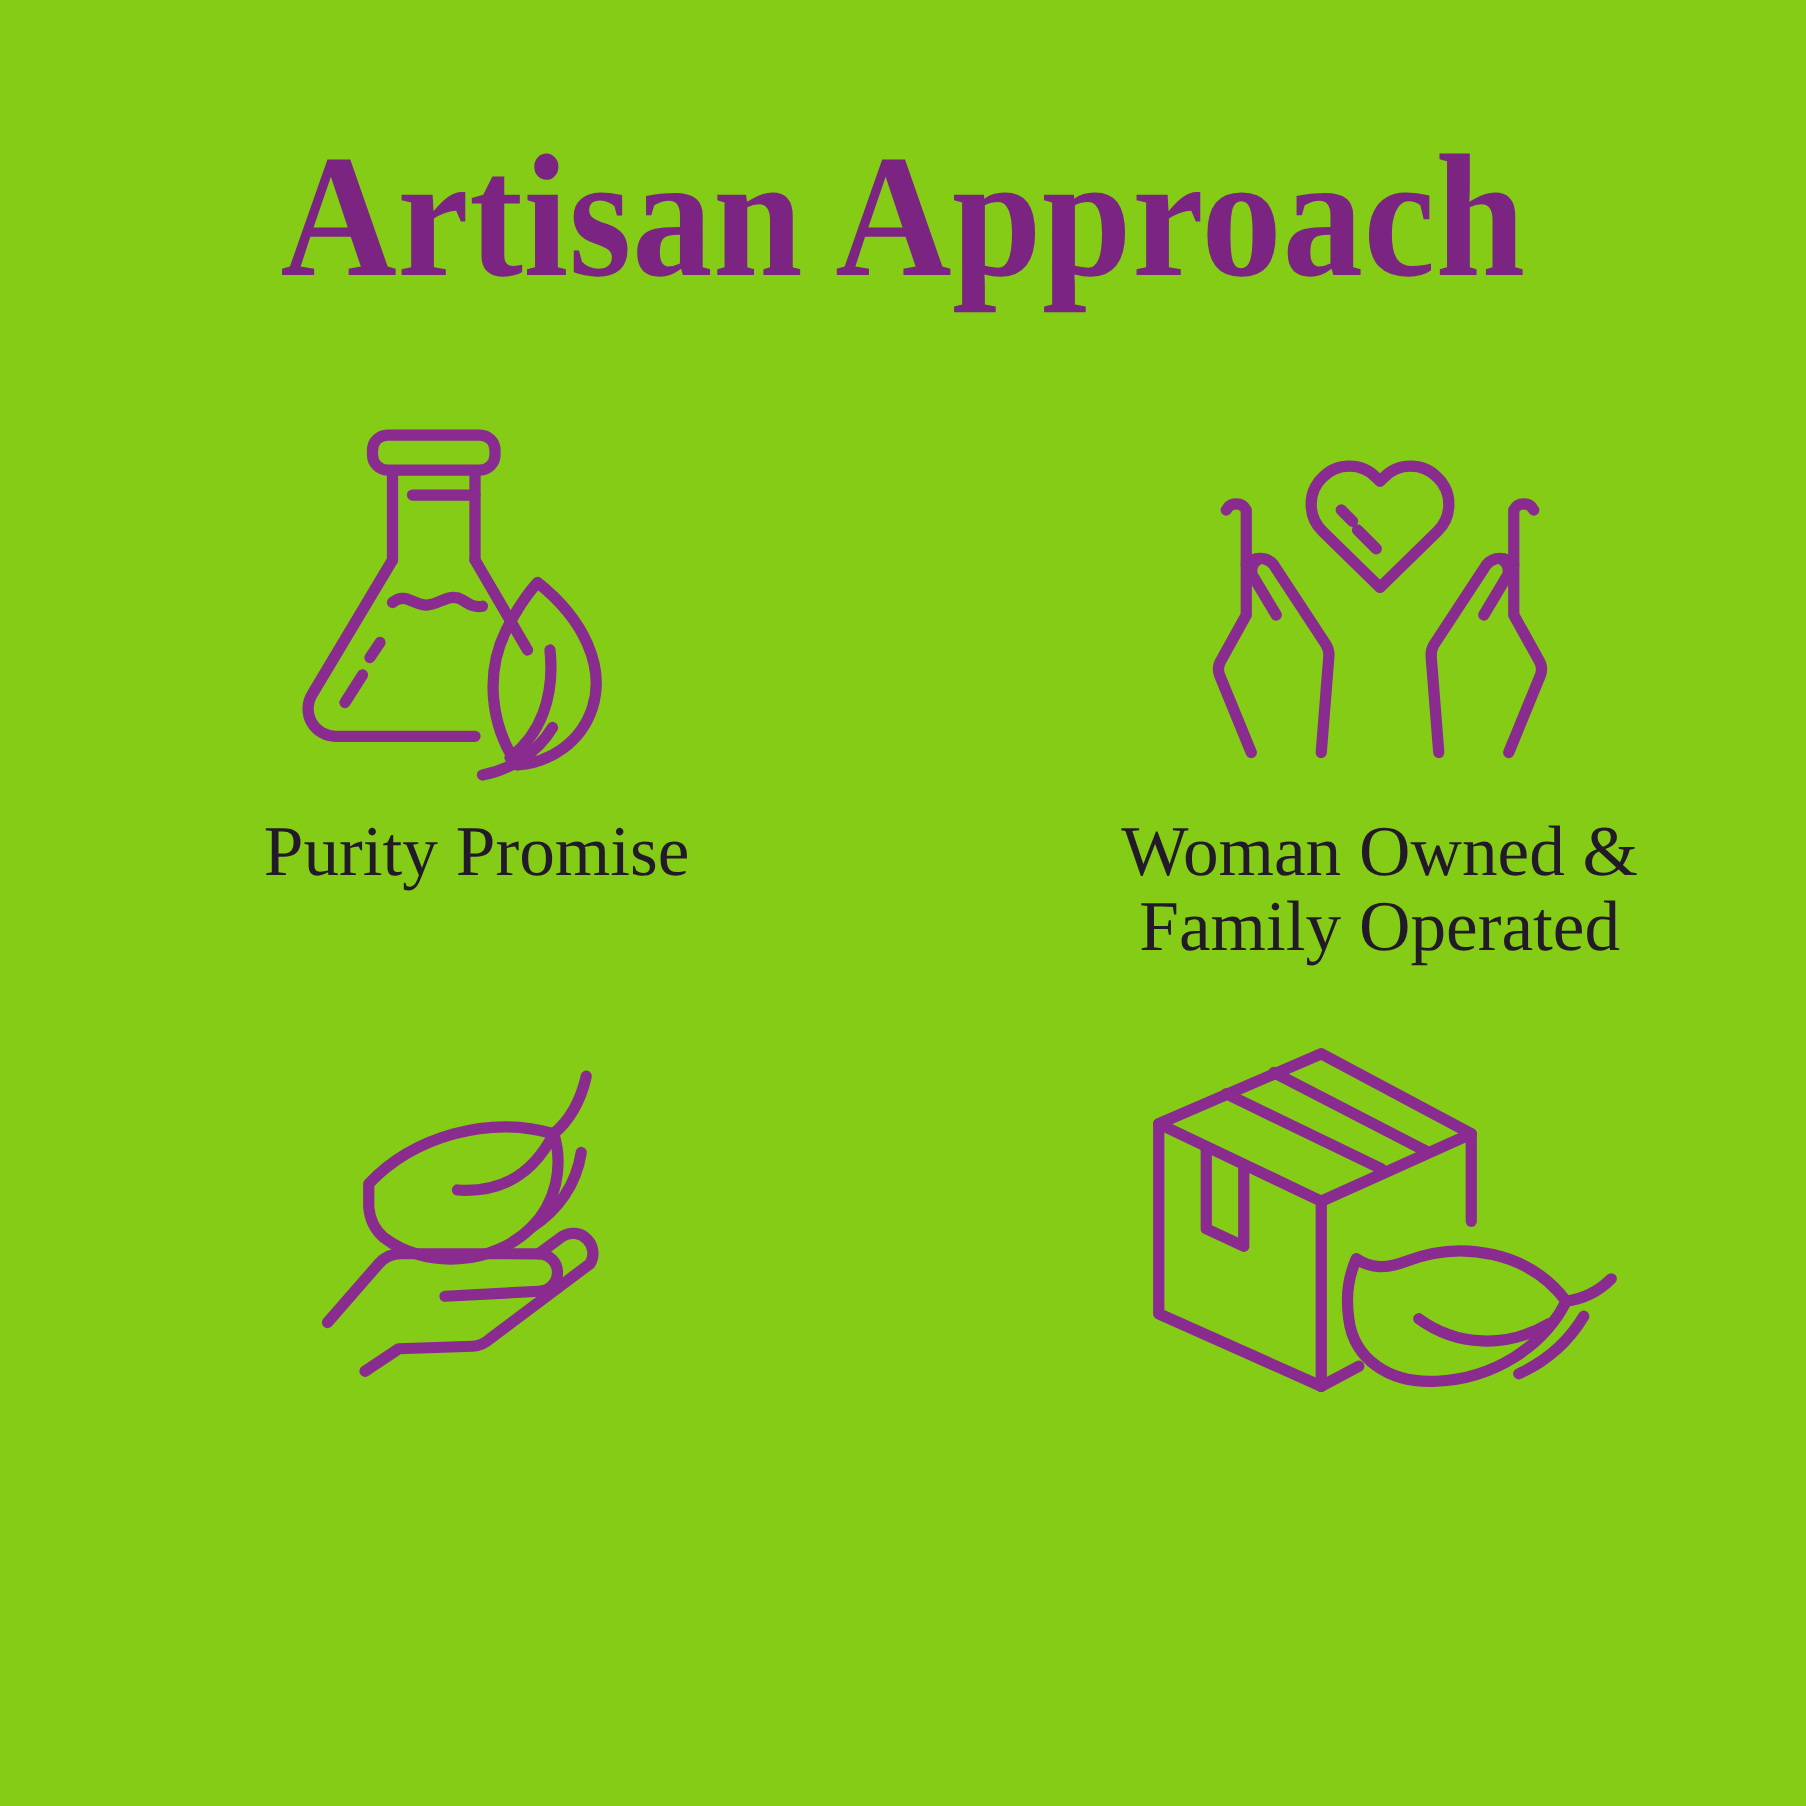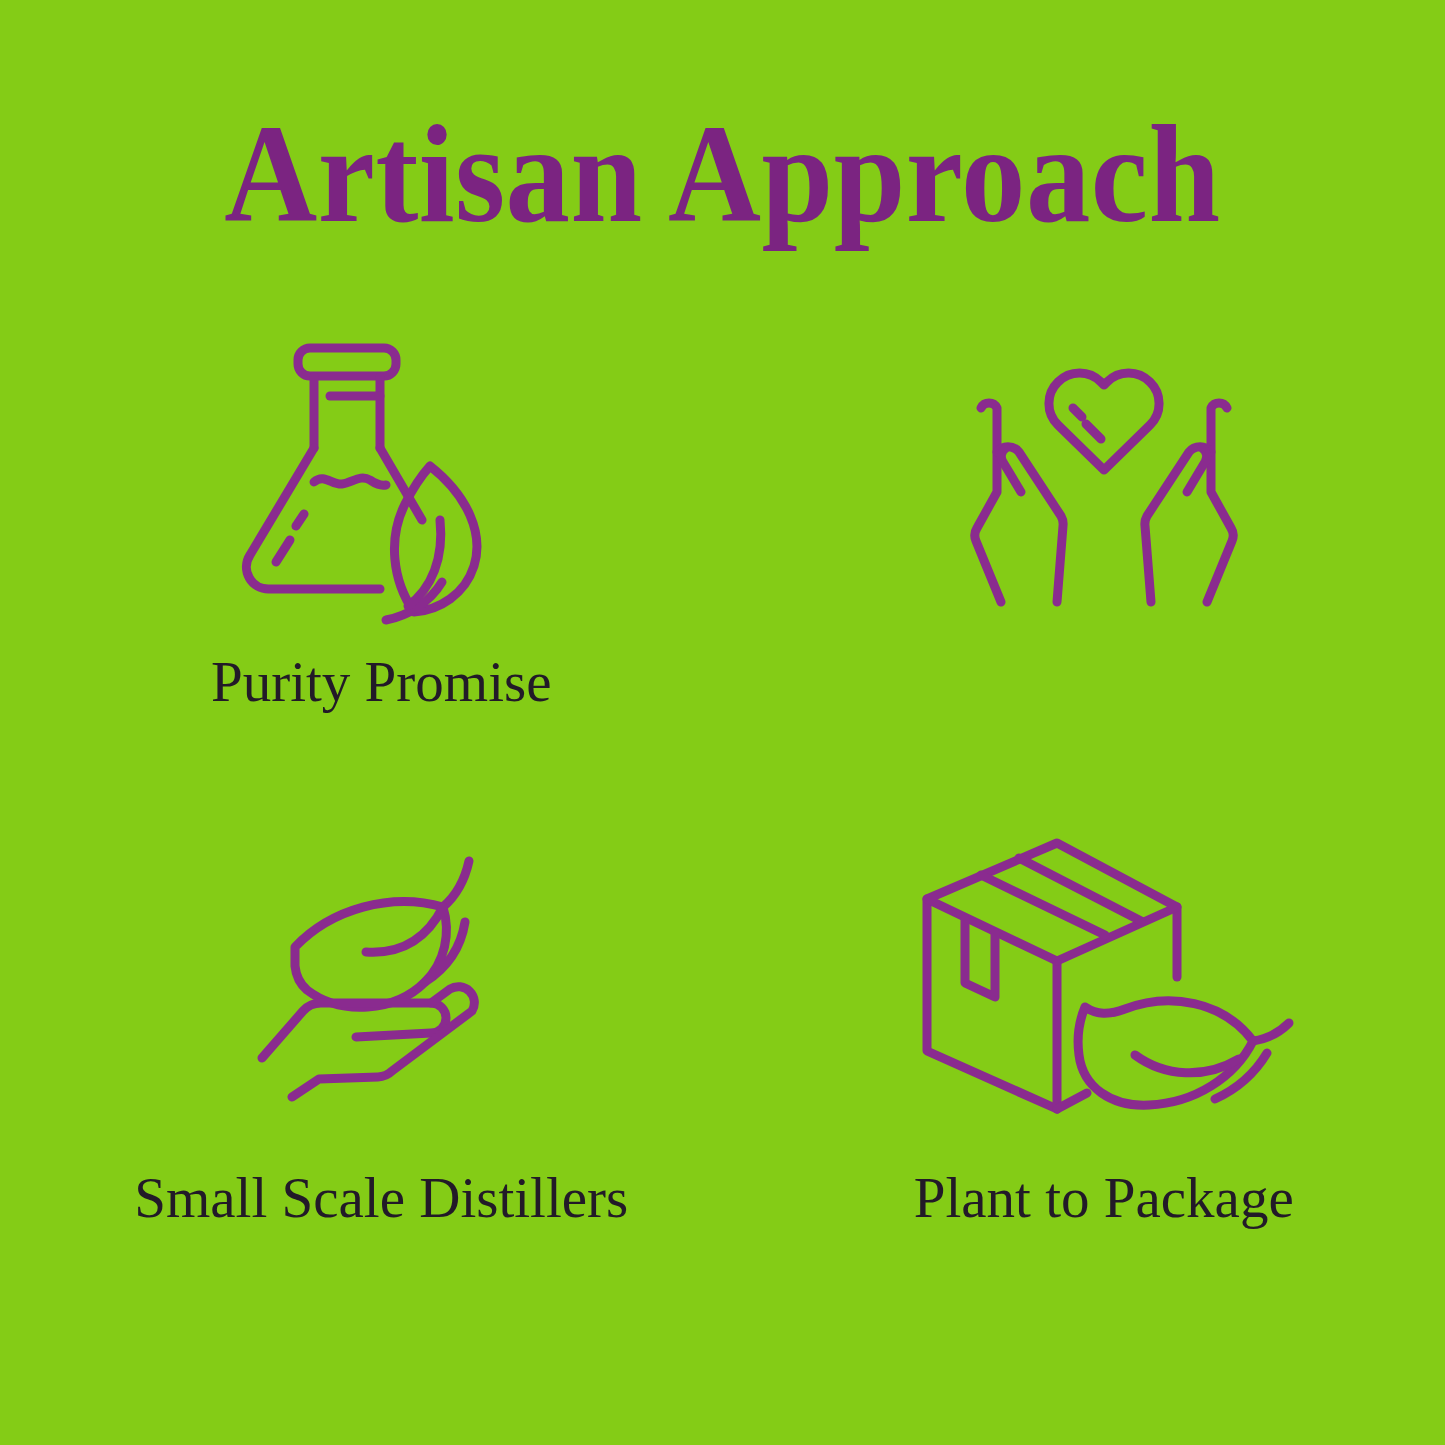--- a/index.html
+++ b/index.html
@@ -141,39 +141,40 @@
 
           <path d="M48 112 a14 14 0 0 1 22 0 L112 176 a16 16 0 0 1 2 10 L108 262"></path>
 
           <path d="M57 108 a10 10 0 0 0 -3 14 L72 152"></path>
 
           <path d="M278 68 a9 9 0 0 0 -16 0 L262 152 L282 188 a14 14 0 0 1 1 13 L258 262"></path>
           <path d="M262 112 a14 14 0 0 0 -22 0 L198 176 a16 16 0 0 0 -2 10 L202 262"></path>
           <path d="M253 108 a10 10 0 0 1 3 14 L238 152"></path>
         </svg>
       </div>
+      <div class="feature-label">Woman Owned &amp;
+Family Operated</div>
     </div>
 
     <div class="cell c3 row2">
       <div class="icon-box">
         <svg width="270" height="260" viewBox="0 0 270 260" fill="none" stroke="#8a2b8f" stroke-width="9" stroke-linecap="round" stroke-linejoin="round">
 
           <path d="M49 102 c36 -38 96 -55 148 -40 c8 26 2 55 -18 75 c-30 30 -84 34 -118 8 c-7 -6 -11 -14 -12 -24 z"></path>
 
           <path d="M197 62 c14 -12 22 -28 26 -46"></path>
 
           <path d="M179 137 c22 -14 36 -35 40 -60"></path>
 
           <path d="M120 107 c30 2 58 -8 77 -45"></path>
 
           <path d="M16 213 L57 166 a24 24 0 0 1 18 -8 L185 158 a15 15 0 0 1 0 30 L110 192"></path>
           <path d="M185 158 L204 144 a16 16 0 0 1 22 22 L146 226 a22 22 0 0 1 -14 6 L73 234 L46 252"></path>
         </svg>
       </div>
-      <div class="feature-label">Small Scale Distillers</div>
     </div>
 
     <div class="cell c4 row2">
       <div class="icon-box">
         <svg width="390" height="280" viewBox="0 0 390 280" fill="none" stroke="#8a2b8f" stroke-width="9" stroke-linecap="round" stroke-linejoin="round">
 
           <path d="M18 64 L18 216 L148 274"></path>
 
           <path d="M148 126 L148 274"></path>
           <path d="M148 274 L178 258"></path>
@@ -189,17 +190,16 @@
           <path d="M56 84 L56 148 L86 162 L86 98"></path>
 
           <path d="M176 172 c12 8 24 8 40 2 c44 -17 98 -8 128 32 c-18 36 -58 62 -104 64 c-38 2 -66 -18 -70 -50 c-3 -22 1 -36 6 -48 z"></path>
 
           <path d="M344 206 c14 -2 26 -8 36 -18"></path>
           <path d="M306 264 c22 -10 40 -26 52 -46"></path>
 
           <path d="M226 220 c30 22 70 24 104 4"></path>
         </svg>
       </div>
-      <div class="feature-label">Plant to Package</div>
     </div>
 
   </div>
 </div>
 
 </body></html>

